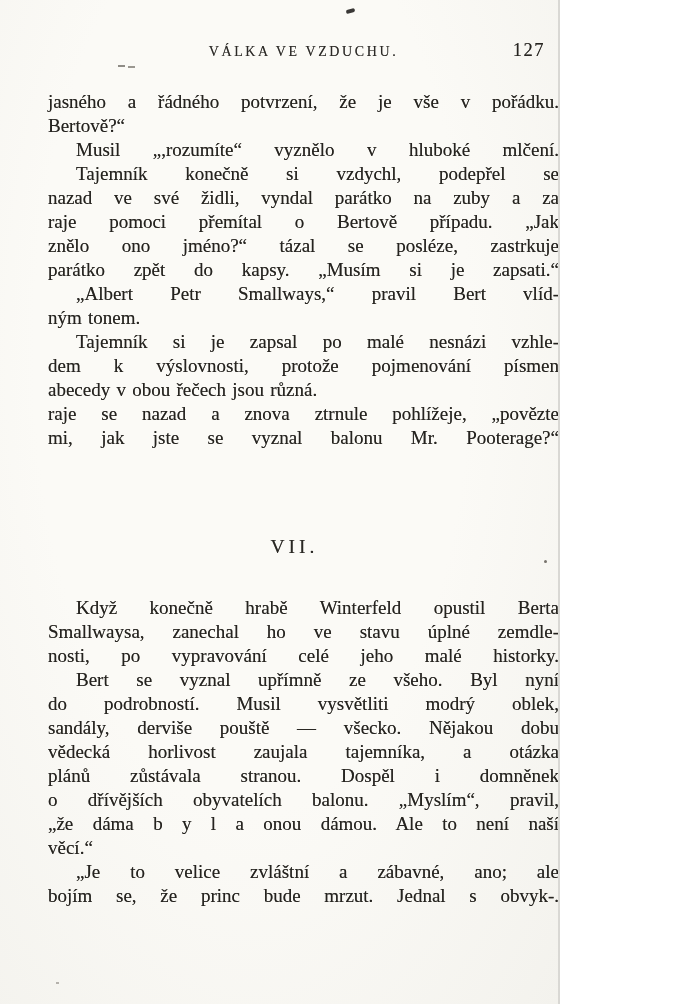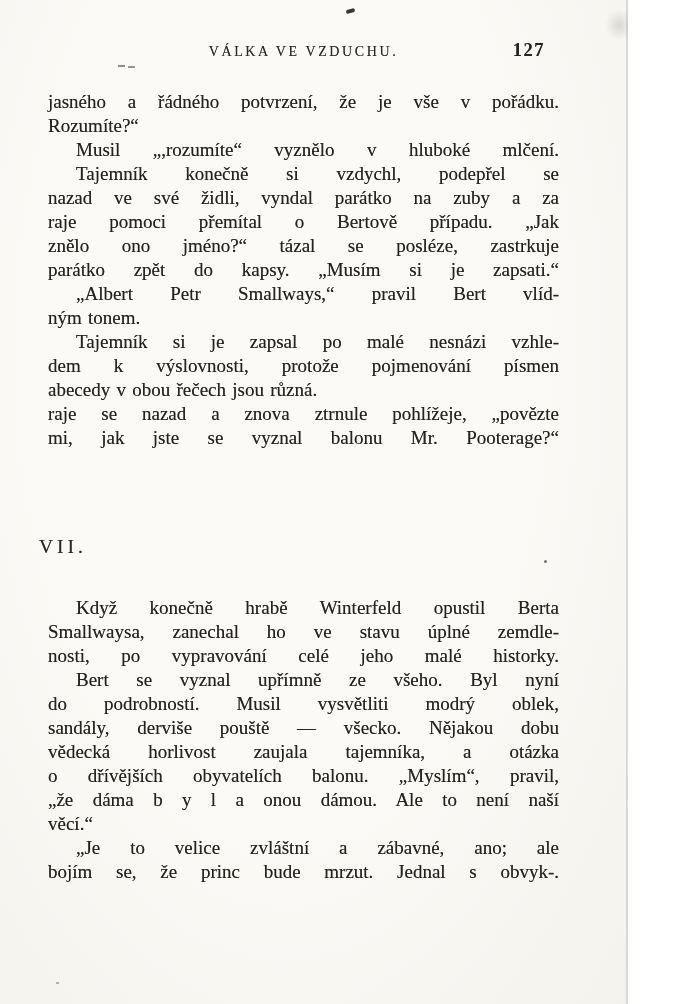--- a/index.html
+++ b/index.html
@@ -1,44 +1,44 @@
 <!DOCTYPE html>
 <html><head>
 <meta charset="utf-8">
 <style>
   html,body{margin:0;padding:0}
   .page{
-    position:relative;width:628px;height:1004px;overflow:hidden;
+    position:relative;width:560px;height:1004px;overflow:hidden;
     background:radial-gradient(ellipse at 45% 35%, #fbfaf6 50%, #f3f2ed 100%);
     font-family:"Liberation Serif","DejaVu Serif",serif;
     color:#24221f;
   }
   
   .runhead{position:absolute;left:48px;top:44px;width:511px;height:20px}
   .runhead .title{
     display:block;text-align:center;font-size:14px;letter-spacing:2.6px;
     color:#2c2a27;text-shadow:0 0 .4px rgba(40,38,34,.5);
   }
   .runhead .pnum{
-    position:absolute;right:14px;top:-4px;font-size:18.5px;font-weight:700;
+    position:absolute;right:14px;top:-4px;font-size:18.5px;font-weight:400;
     letter-spacing:1.5px;color:#262420;text-shadow:0 0 .4px rgba(40,38,34,.5);
   }
   
   .block{position:absolute;left:48px;width:511px}
   .b1{top:90px}
   .b2{top:596px}
   .ln{
     height:24px;font-size:19px;line-height:24px;word-spacing:1.5px;
     text-align:left;color:#25231f;text-shadow:0 0 .5px rgba(30,28,24,.55);
   }
   .j{text-align:justify;text-align-last:justify}
   .ind{text-indent:28px}
   
   .sec{
-    position:absolute;left:48px;top:536px;width:511px;text-align:left;
+    position:absolute;left:48px;top:536px;width:511px;text-align:center;
     font-size:19.5px;letter-spacing:4px;color:#2a2824;
     transform:translateX(-9px);text-shadow:0 0 .4px rgba(40,38,34,.5);
   }
   
   .edge-line{
     position:absolute;left:683px;top:22px;width:2.4px;height:982px;
     background:#191919;transform:rotate(.12deg);
   }
   .edge-shade{position:absolute;right:0;top:0;width:2px;height:100%;background:#d9d8d4}
   .sp{position:absolute}
@@ -55,21 +55,21 @@
 
 <div class="page">
 
   <div class="runhead">
     <span class="title">VÁLKA VE VZDUCHU.</span>
     <span class="pnum">127</span>
   </div>
 
   <div class="block b1">
     <div class="ln j">jasného a řádného potvrzení, že je vše v pořádku.</div>
-    <div class="ln">Rozumíte?“</div>
+    <div class="ln">Bertově?“</div>
     <div class="ln j ind">Musil „,rozumíte“ vyznělo v hluboké mlčení.</div>
     <div class="ln j ind">Tajemník konečně si vzdychl, podepřel se</div>
     <div class="ln j">nazad ve své židli, vyndal parátko na zuby a za</div>
     <div class="ln j">raje pomoci přemítal o Bertově případu. „Jak</div>
     <div class="ln j">znělo ono jméno?“ tázal se posléze, zastrkuje</div>
     <div class="ln j">parátko zpět do kapsy. „Musím si je zapsati.“</div>
     <div class="ln j ind">„Albert Petr Smallways,“ pravil Bert vlíd-</div>
     <div class="ln">ným tonem.</div>
     <div class="ln j ind">Tajemník si je zapsal po malé nesnázi vzhle-</div>
     <div class="ln j">dem k výslovnosti, protože pojmenování písmen</div>
@@ -81,20 +81,21 @@
   <div class="sec">VII.</div>
 
   <div class="block b2">
     <div class="ln j ind">Když konečně hrabě Winterfeld opustil Berta</div>
     <div class="ln j">Smallwaysa, zanechal ho ve stavu úplné zemdle-</div>
     <div class="ln j">nosti, po vypravování celé jeho malé historky.</div>
     <div class="ln j ind">Bert se vyznal upřímně ze všeho. Byl nyní</div>
     <div class="ln j">do podrobností. Musil vysvětliti modrý oblek,</div>
     <div class="ln j">sandály, derviše pouště — všecko. Nějakou dobu</div>
     <div class="ln j">vědecká horlivost zaujala tajemníka, a otázka</div>
+    <div class="ln j">plánů zůstávala stranou. Dospěl i domněnek</div>
     <div class="ln j">o dřívějších obyvatelích balonu. „Myslím“, pravil,</div>
     <div class="ln j">„že dáma b y l a onou dámou. Ale to není naší</div>
     <div class="ln">věcí.“</div>
     <div class="ln j ind">„Je to velice zvláštní a zábavné, ano; ale</div>
     <div class="ln j">bojím se, že princ bude mrzut. Jednal s obvyk-.</div>
   </div>
 
   <div class="edge-shade"></div>
   <div class="edge-line"></div>
   <div class="sp sp1"></div>

